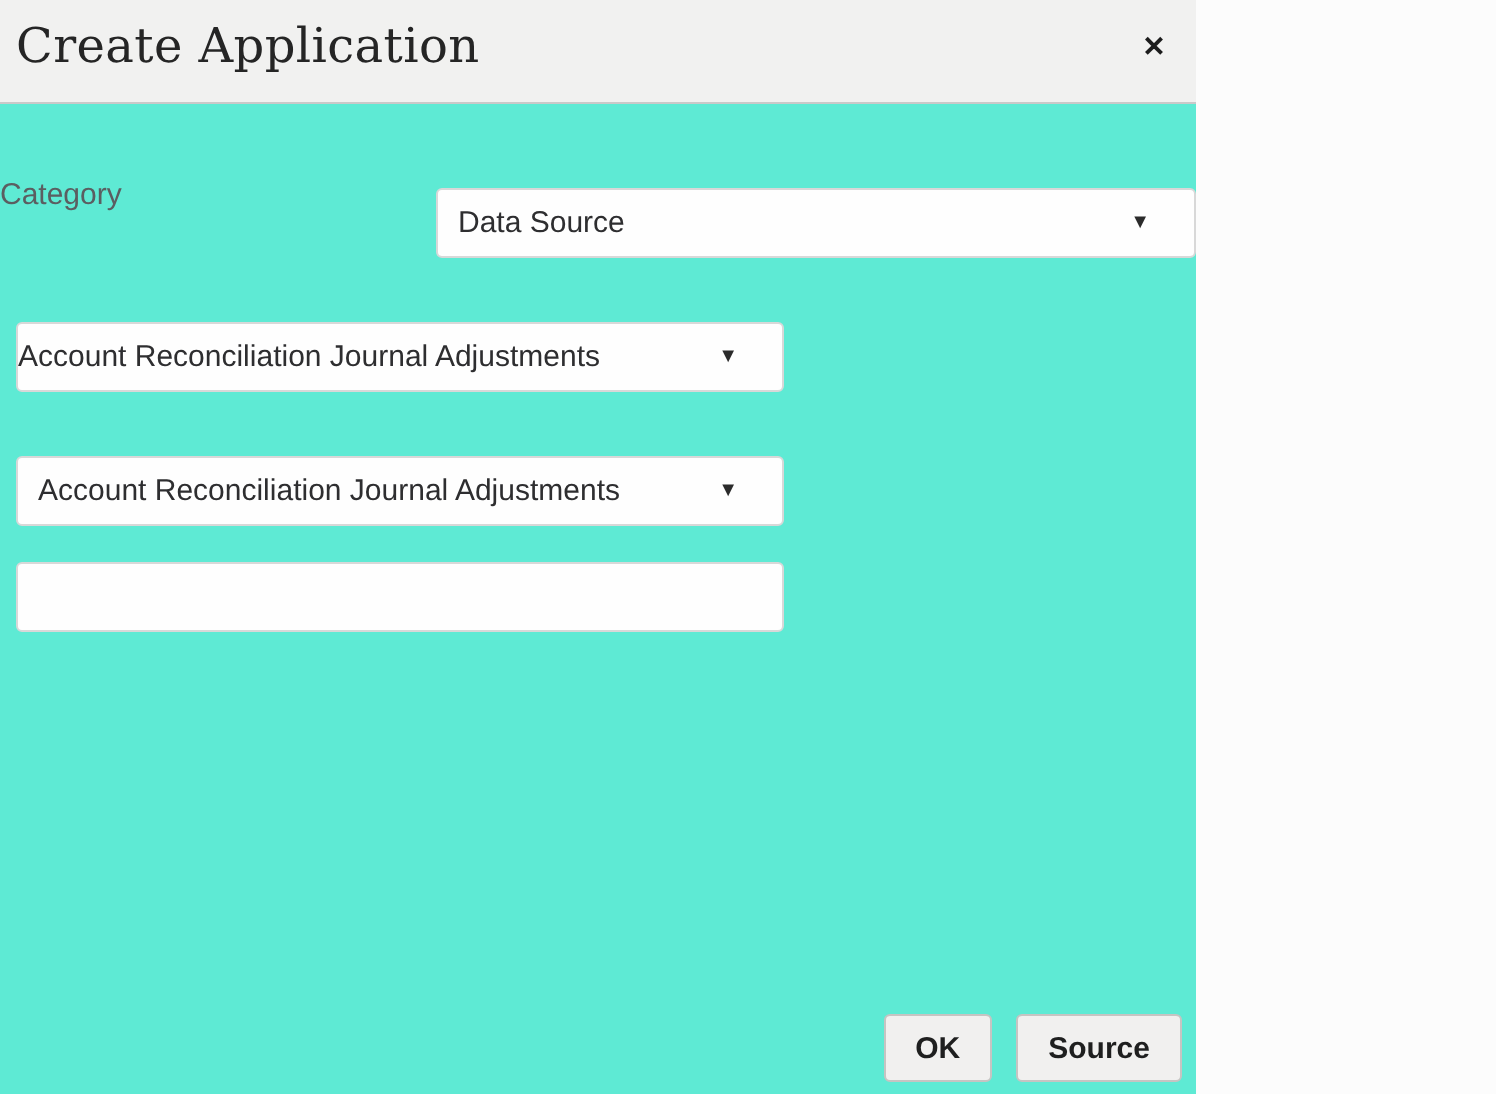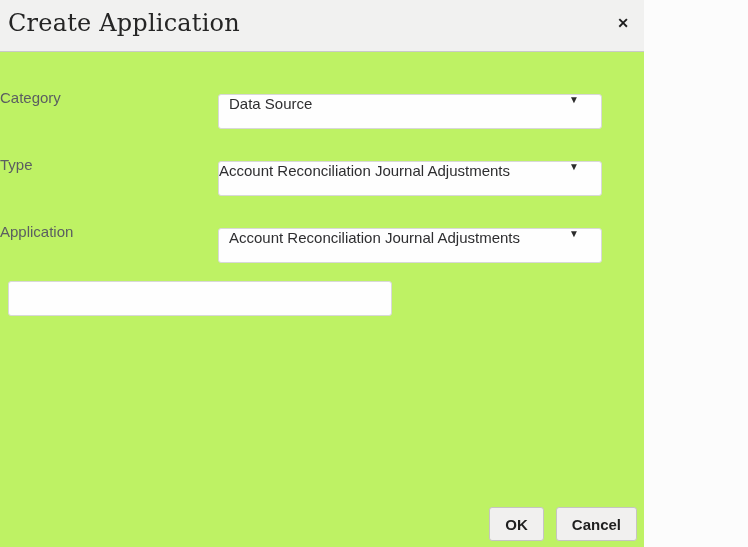--- a/index.html
+++ b/index.html
@@ -4,23 +4,23 @@
 <style>
   * { margin: 0; padding: 0; box-sizing: border-box; }
   html, body { width: 748px; height: 547px; }
   body {
     font-family: "Liberation Sans", sans-serif;
     background: #fcfcfc;
     overflow: hidden;
   }
   .dialog {
     position: relative;
-    width: 644px;
+    width: 598px;
     height: 547px;
-    background: #bef264;
+    background: #5eead4;
   }
   .dialog-header {
     position: relative;
     height: 52px;
     background: #f1f1f0;
     border-bottom: 1px solid #c9c9c9;
     display: flex;
     align-items: center;
     padding: 0 8px;
   }
@@ -68,20 +68,21 @@
     flex: 0 0 210px;
   }
   .field {
     margin-left: 8px;
     width: 384px;
     height: 35px;
     background: #fefefe;
     border: 1px solid #d8d8d8;
     border-radius: 3px;
     display: flex;
+    align-items: center;
     cursor: pointer;
     margin-top: 28px;
   }
   .field .field-text {
     flex: 1;
     font-size: 15px;
     color: #2e2e30;
     padding-left: 10px;
     white-space: nowrap;
     overflow: hidden;
@@ -146,39 +147,37 @@
 
     <div class="form-row">
       <span class="form-label">Category</span>
       <div class="field">
         <span class="field-text">Data Source</span>
         <span class="arrow">▼</span>
       </div>
     </div>
 
     <div class="form-row">
-      <span class="form-label">Type</span>
       <div class="field tight">
         <span class="field-text">Account Reconciliation Journal Adjustments</span>
         <span class="arrow">▼</span>
       </div>
     </div>
 
     <div class="form-row">
-      <span class="form-label">Application</span>
       <div class="field">
         <span class="field-text">Account Reconciliation Journal Adjustments</span>
         <span class="arrow">▼</span>
       </div>
     </div>
 
     <div class="form-row">
       <input class="text-input" type="text" value="" style="">
     </div>
 
   </div>
 
   <div class="footer-buttons">
     <button class="btn">OK</button>
-    <button class="btn">Cancel</button>
+    <button class="btn">Source</button>
   </div>
 
 </div>
 
 </body></html>

